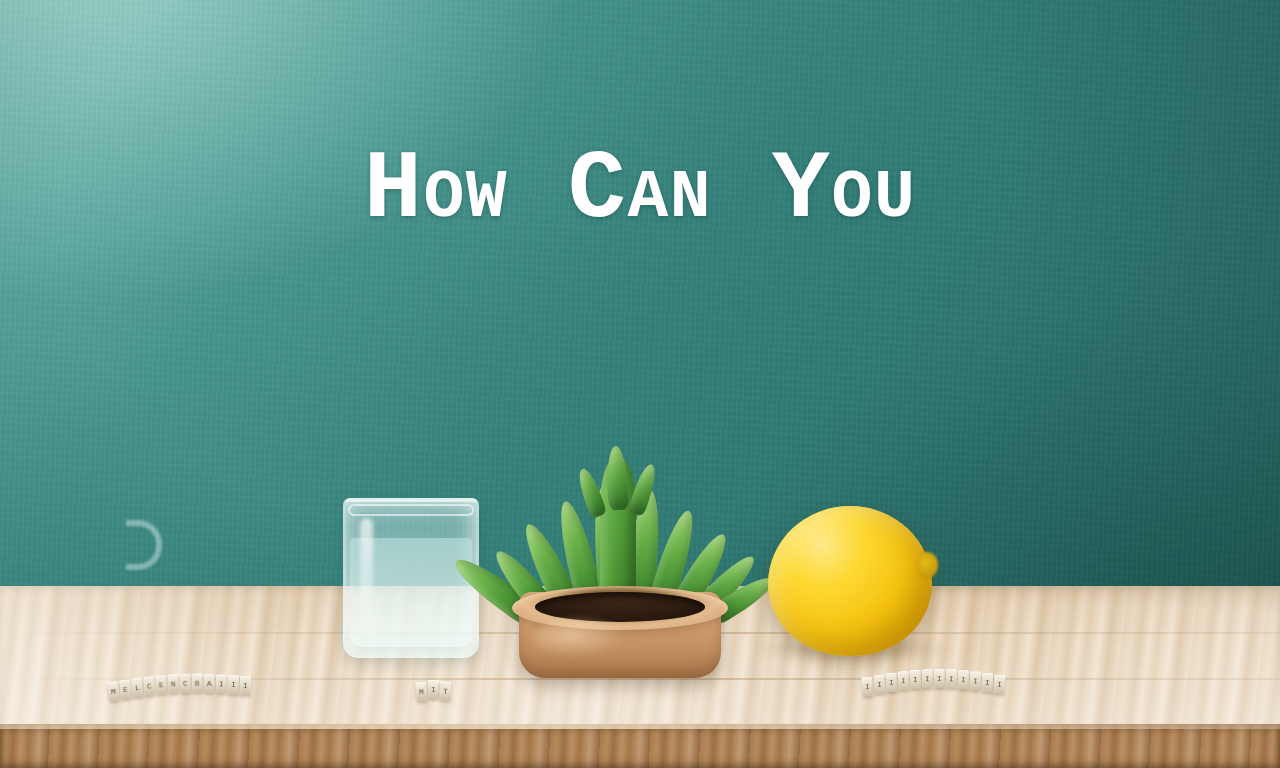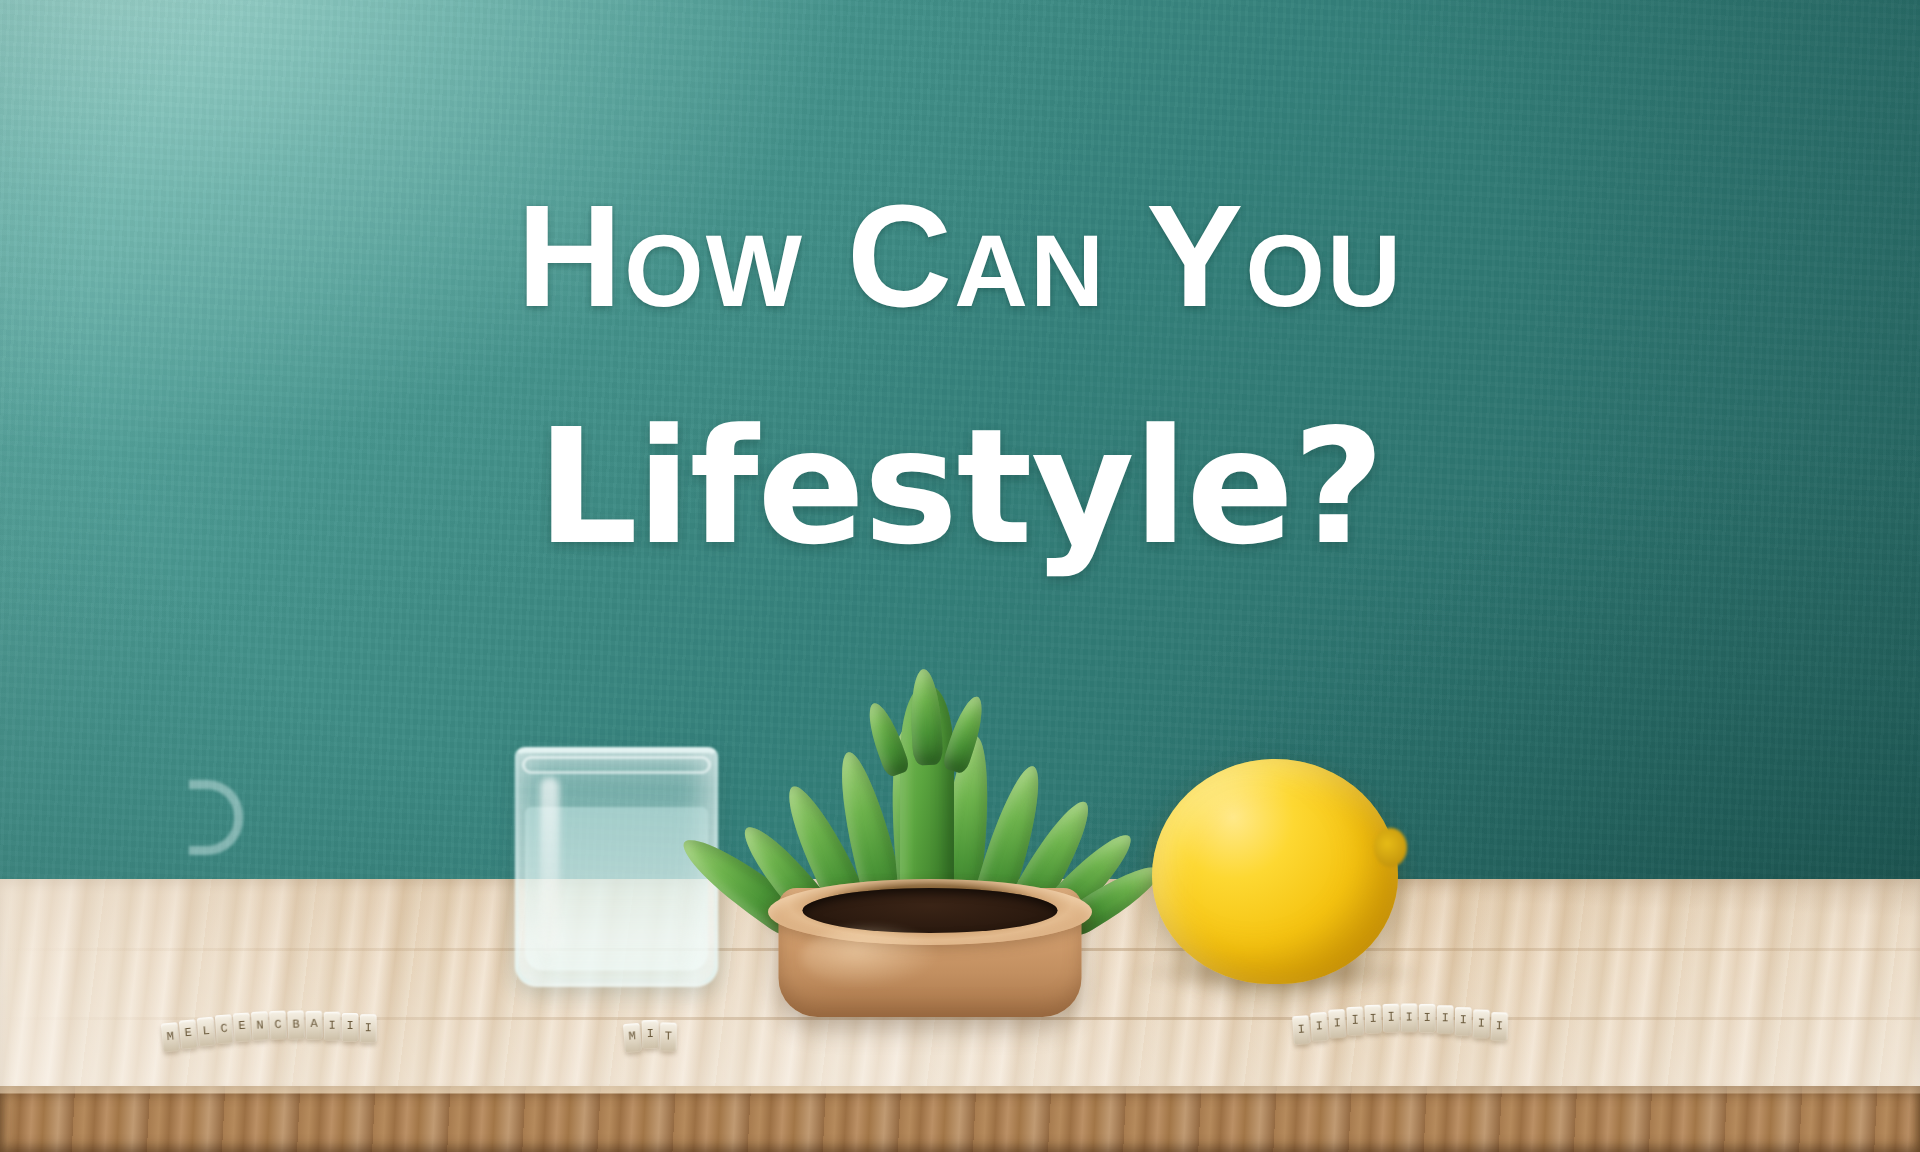--- a/index.html
+++ b/index.html
@@ -183,27 +183,28 @@
     display:flex; flex-direction:column; align-items:center;
     padding-top:112px;
     pointer-events:none;
   }
   .line {
     color:#ffffff;
     white-space:nowrap;
     text-shadow:0 2px 5px rgba(18,58,54,0.30), 0 0 2px rgba(18,58,54,0.18);
   }
   .caps {
-    font-family:Liberation Sans, sans-serif;
+    font-family:Liberation Mono, monospace;
     font-weight:bold;
     font-variant:small-caps;
     font-size:97px;
     line-height:1.21;
     letter-spacing:1.5px;
     transform:scaleX(1.0);
+    margin-top:20px;
   }
   .line-1 { font-size:97px; }
   .line-2 { font-size:97px; }
   .line-3 { font-size:92px; letter-spacing:2px; }
   .line-4 {
     font-family:"DejaVu Sans", sans-serif;
     font-weight:bold;
     font-size:106px;
     letter-spacing:-1px;
     margin-top:34px;
@@ -291,16 +292,15 @@
       <span class="bead" style="transform: translateY(-6.9px) rotate(0.3deg);">I</span>
       <span class="bead" style="transform: translateY(-6.4px) rotate(0.8deg);">I</span>
       <span class="bead" style="transform: translateY(-5.3px) rotate(1.4deg);">I</span>
       <span class="bead" style="transform: translateY(-3.8px) rotate(1.9deg);">I</span>
       <span class="bead" style="transform: translateY(-2px) rotate(2.5deg);">I</span>
       <span class="bead" style="transform: translateY(0px) rotate(3deg);">I</span>
     </div>
 
   <div class="headline">
     <div class="line caps line-1">How Can You</div>
-    <div class="line line-4">Lifestyle?</div>
   </div>
 
 </div>
 
 </body></html>

